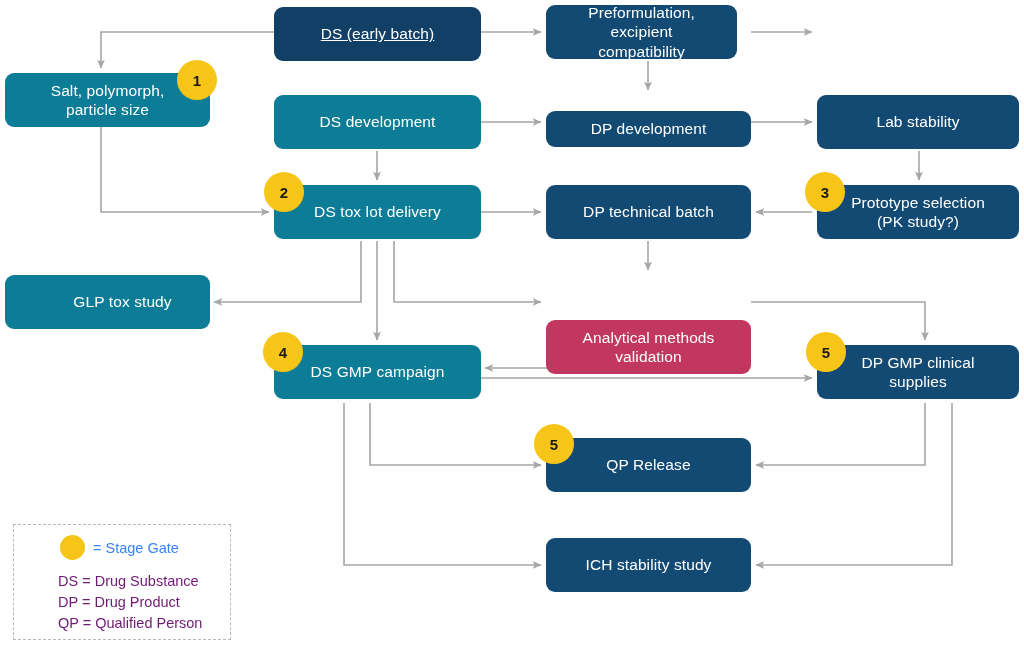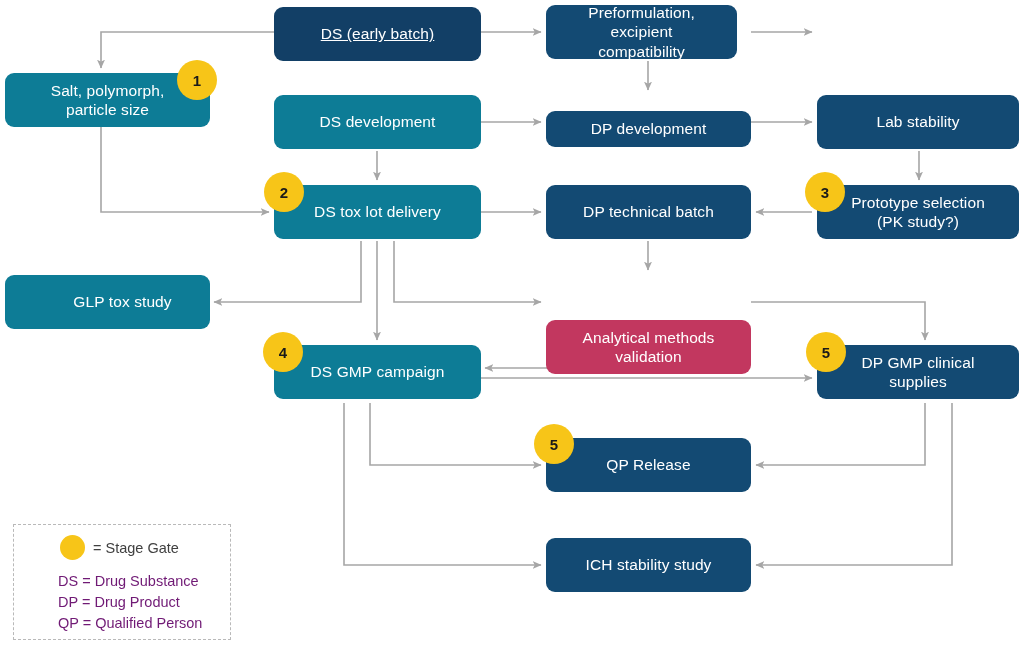--- a/index.html
+++ b/index.html
@@ -38,21 +38,21 @@
     left:13px;top:524px;width:218px;height:116px;
     border:1px dashed #b9b9b9;
     box-sizing:border-box;
     background:#ffffff;
   }
   .legend-row1{
     position:absolute;left:46px;top:10px;
     display:flex;align-items:center;gap:8px;
   }
   .legend-dot{width:25px;height:25px;border-radius:50%;background:#f7c518;display:block;}
-  .legend-dot-label{font-size:14.5px;color:#404040;}
+  .legend-dot-label{font-size:14.5px;color:#3b82f6;}
   .legend-lines{
     position:absolute;left:44px;top:46px;
     font-size:14.5px;color:#701a75;line-height:1.45;
   }
   .legend-lines div{white-space:nowrap;}
 </style>
 </head>
 <body>
 
 <div id="stage">

